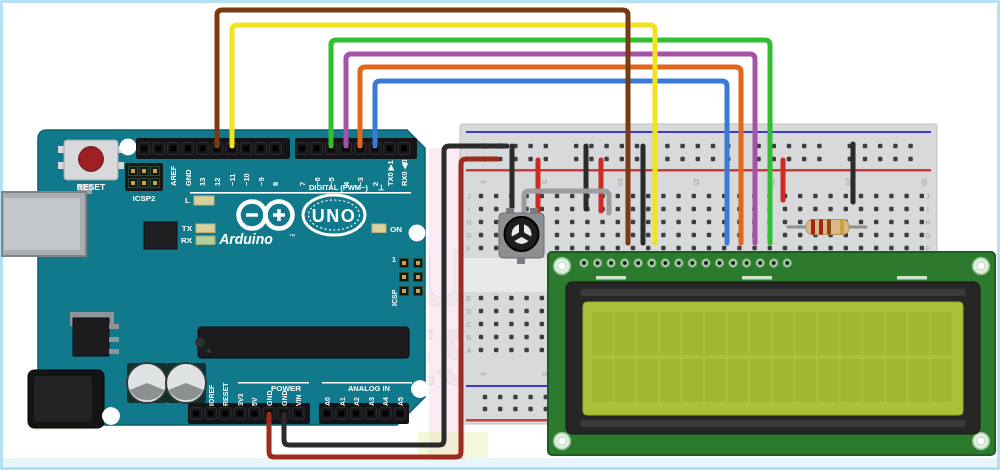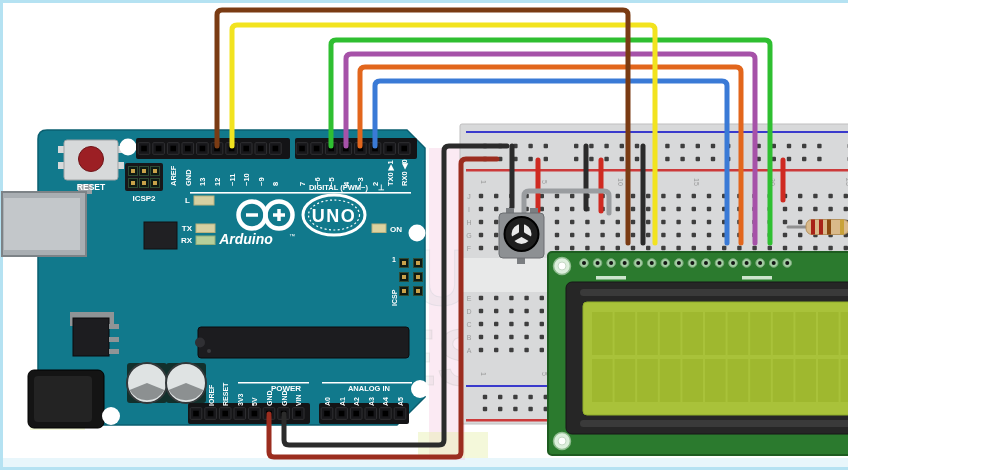--- a/index.html
+++ b/index.html
@@ -1,16 +1,16 @@
 <!DOCTYPE html>
 <html><head>
 <meta charset="utf-8">
 <style>
   html,body{margin:0;padding:0;background:#fff;}
-  .stage{width:848px;height:470px;position:relative;background:#fff;overflow:hidden;
+  .stage{width:1000px;height:470px;position:relative;background:#fff;overflow:hidden;
          font-family:"Liberation Sans", sans-serif;}
   svg{display:block}
   text{font-family:"Liberation Sans", sans-serif;}
   .pinlab{fill:#ffffff;font-weight:bold;}
 </style>
 </head>
 <body>
 
 <div class="stage">
 <svg id="scene" width="1000" height="470" viewBox="0 0 1000 470">

